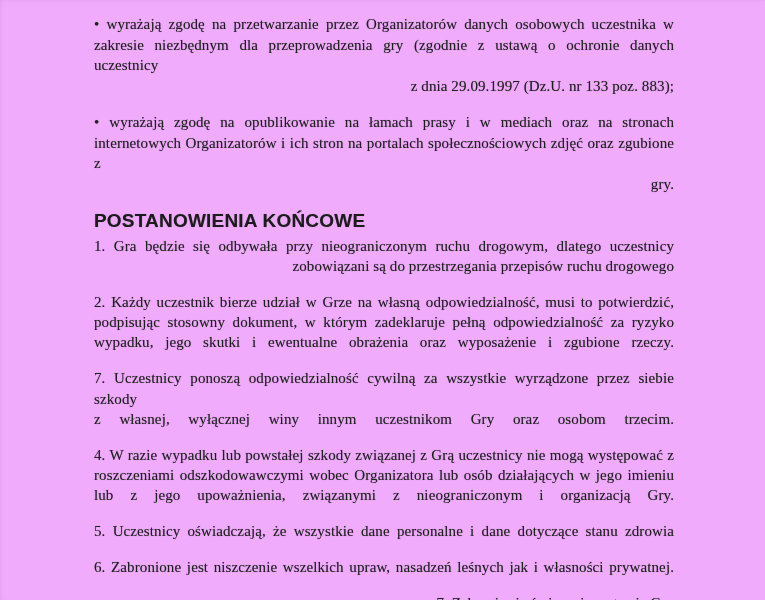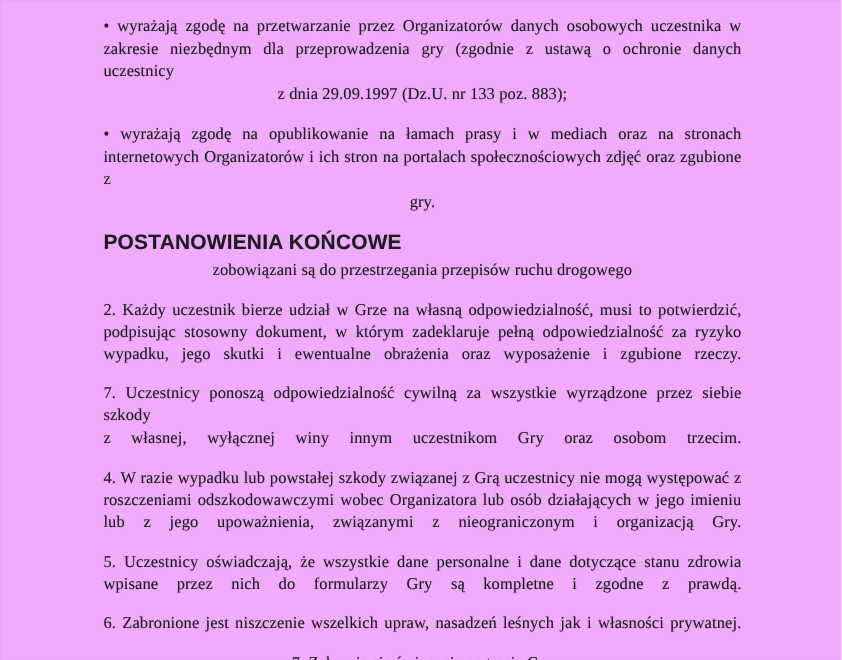--- a/index.html
+++ b/index.html
@@ -37,21 +37,21 @@
   .numbered-section .line {
     line-height: 20.1px;
   }
   
   .line.j {
     text-align: justify;
     text-align-last: justify;
   }
   
   .line.n {
-    text-align: center;
+    text-align: right;
     white-space: nowrap;
   }
   .section-heading {
     margin: 6px 0 4px 0;
     font-family: "Liberation Sans", "DejaVu Sans", sans-serif;
     font-weight: bold;
     font-size: 19px;
     line-height: 22px;
     letter-spacing: 0.2px;
     color: #1c1c1c;
@@ -76,20 +76,21 @@
       <div class="line j">internetowych Organizatorów i ich stron na portalach społecznościowych zdjęć oraz zgubione z</div>
       <div class="line n">gry.</div>
     <p></p>
 
     <h2 class="section-heading">POSTANOWIENIA KOŃCOWE</h2>
 
     <div class="numbered-section">
 
       <p class="para">
         </p>
+        <div class="line j">1. Gra będzie się odbywała przy nieograniczonym ruchu drogowym, dlatego uczestnicy</div>
         <div class="line n">zobowiązani są do przestrzegania przepisów ruchu drogowego</div>
       <p></p>
 
       <p class="para">
         </p>
         <div class="line j">2. Każdy uczestnik bierze udział w Grze na własną odpowiedzialność, musi to potwierdzić,</div>
         <div class="line j">podpisując stosowny dokument, w którym zadeklaruje pełną odpowiedzialność za ryzyko</div>
         <div class="line j">wypadku, jego skutki i ewentualne obrażenia oraz wyposażenie i zgubione rzeczy.</div>
       <p></p>
 
@@ -102,21 +103,20 @@
       <p class="para">
         </p>
         <div class="line j">4. W razie wypadku lub powstałej szkody związanej z Grą uczestnicy nie mogą występować z</div>
         <div class="line j">roszczeniami odszkodowawczymi wobec Organizatora lub osób działających w jego imieniu</div>
         <div class="line j">lub z jego upoważnienia, związanymi z nieograniczonym i organizacją Gry.</div>
       <p></p>
 
       <p class="para">
         </p>
         <div class="line j">5. Uczestnicy oświadczają, że wszystkie dane personalne i dane dotyczące stanu zdrowia</div>
-        <div class="line j">wpisane przez nich do formularzy Gry są kompletne i zgodne z prawdą.</div>
       <p></p>
 
       <p class="para">
         </p>
         <div class="line j">6. Zabronione jest niszczenie wszelkich upraw, nasadzeń leśnych jak i własności prywatnej.</div>
       <p></p>
 
       <p class="para">
         </p>
         <div class="line n">7. Zabrania się śmiecenia na trasie Gry</div>

